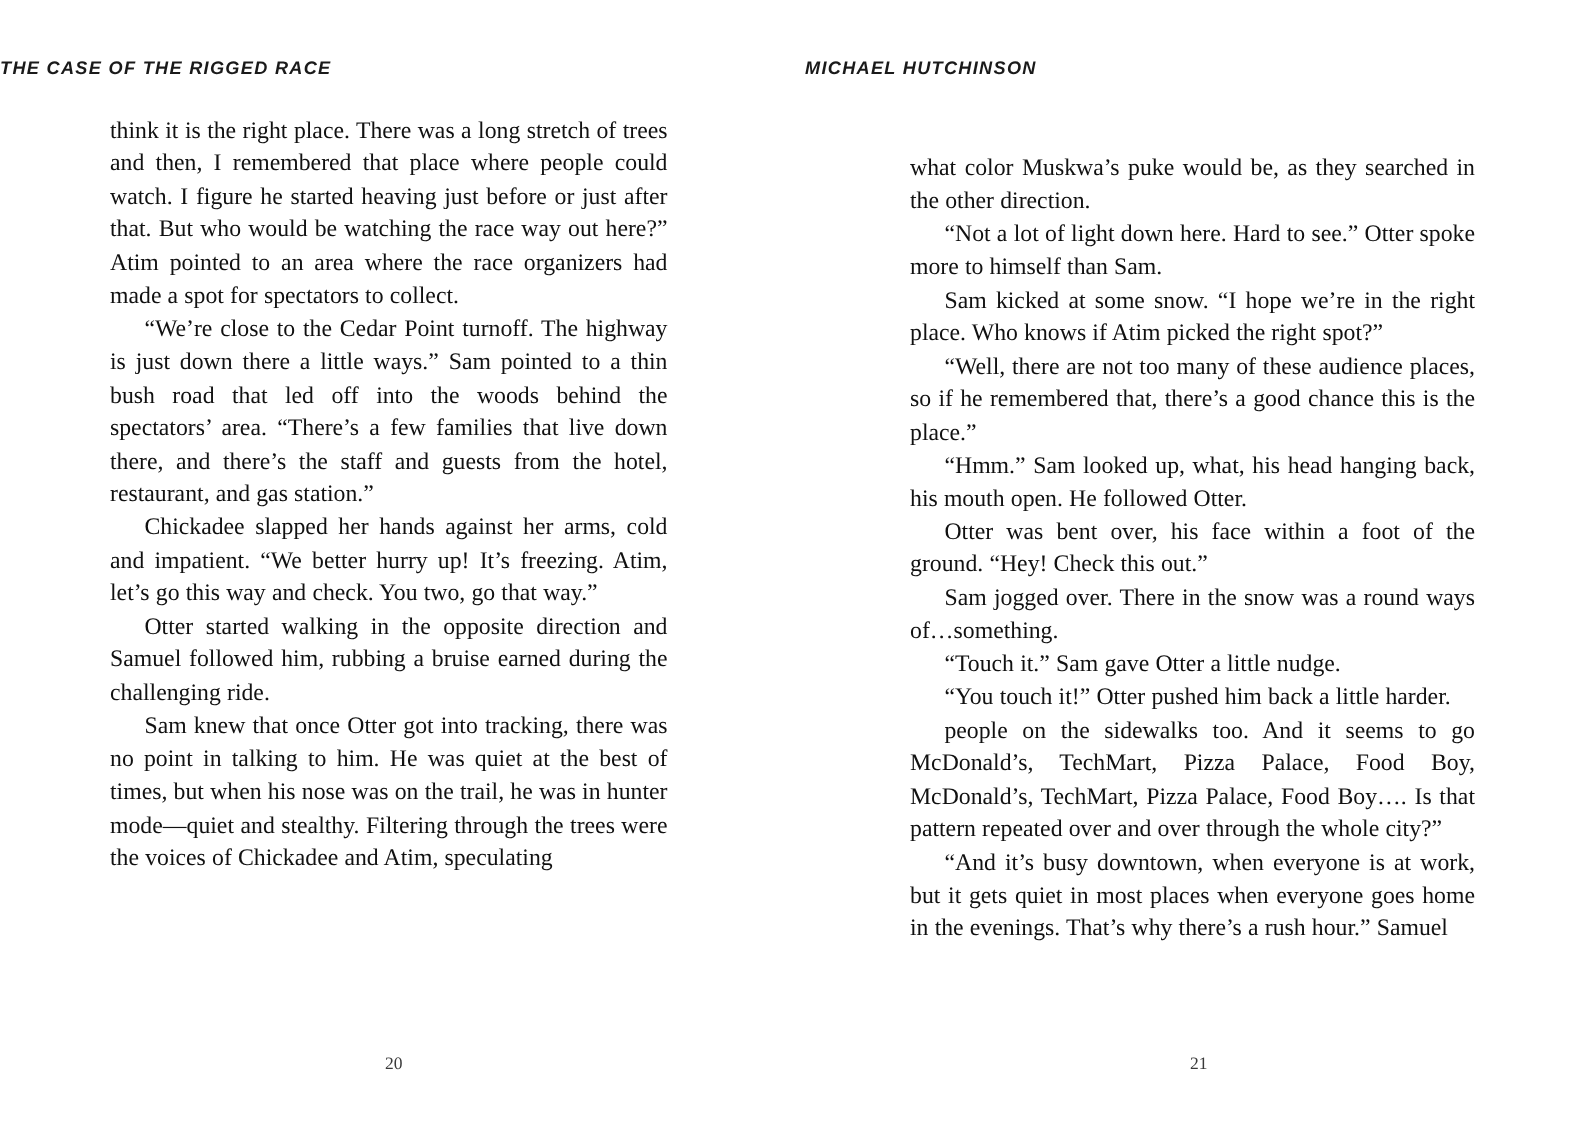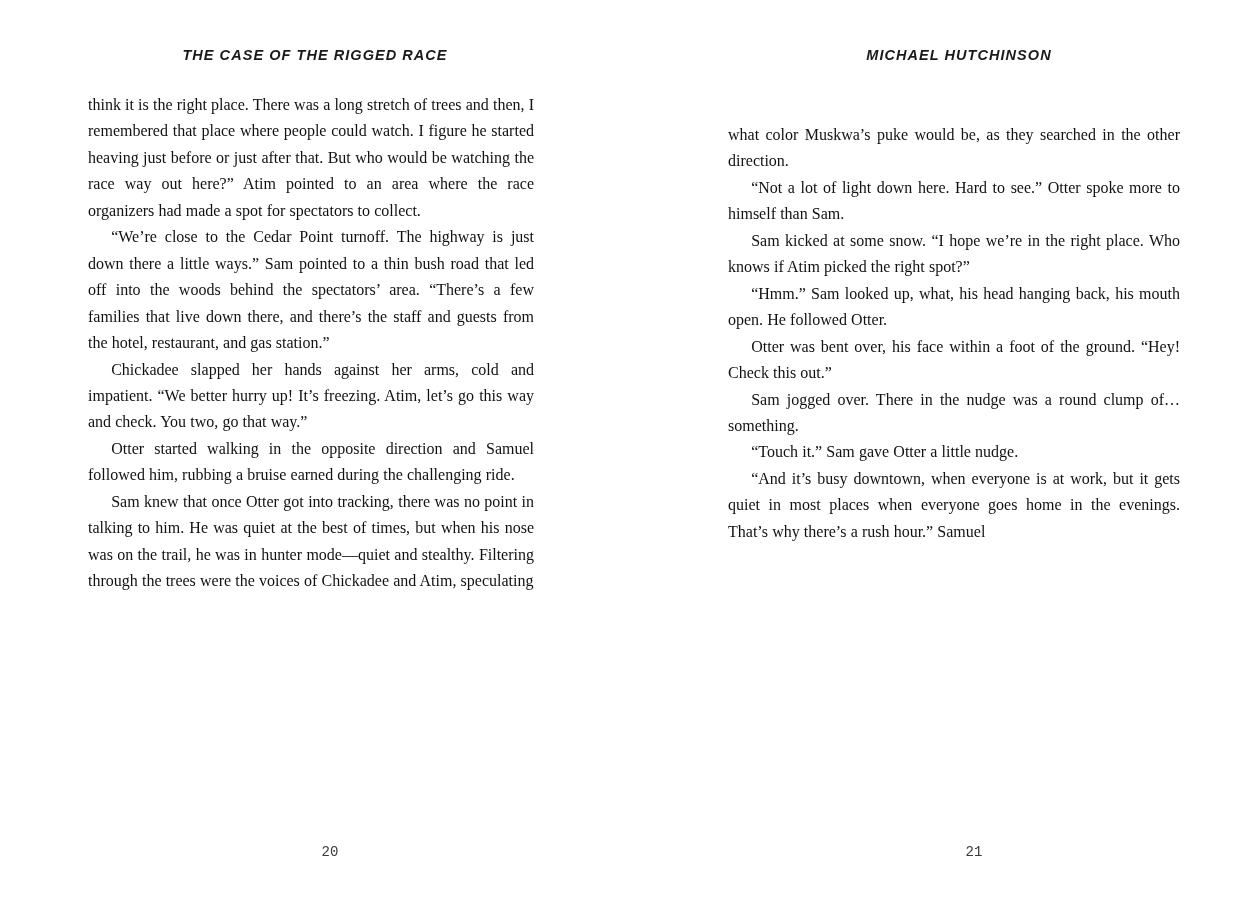--- a/index.html
+++ b/index.html
@@ -28,21 +28,21 @@
     height: 900px;
     box-sizing: border-box;
   }
   .page-left  { left: 0px;   width: 630px; }
   .page-right { left: 638px; width: 630px; }
 
   .running-head {
     position: absolute;
     top: 47px;
     width: 100%;
-    text-align: center;
+    text-align: left;
     font-family: "Liberation Sans", "DejaVu Sans", sans-serif;
     font-style: italic;
     font-weight: bold;
     font-size: 14.5px;
     letter-spacing: 1.05px;
     color: #1a1a1a;
     white-space: nowrap;
   }
   .page-left .running-head  { padding-right: 14px; }
   .page-right .running-head { padding-left: 6px; }
@@ -52,37 +52,36 @@
     top: 92px;
   }
   .page-left .textblock  { left: 88px;  width: 446px; }
   .page-right .textblock { left: 720px; width: 452px; margin-top: 30px; }
   .page-right .textblock { left: 90px;  width: 452px; }
 
   .textblock p {
     margin: 0;
     text-align: justify;
     text-align-last: left;
-    font-size: 16px;
+    font-size: 19px;
     line-height: 26.45px;
     text-indent: 1.45em;
     hyphens: none;
     word-spacing: 0.01em;
   }
   .textblock p.noindent { text-indent: 0; }
 
   .folio {
     position: absolute;
     bottom: 40px;
     width: 100%;
     text-align: center;
-    font-family: Liberation Mono, monospace;
+    font-family: Liberation Serif, serif;
     font-size: 14px;
     color: #3a3a3a;
-    margin-left: 15px;
   }
   .page-left .folio  { padding-right: 14px; }
   .page-right .folio { padding-left: 6px; }
 </style>
 </head>
 <body>
 
 <div class="spread">
 
   <div class="page page-left">
@@ -99,23 +98,26 @@
     <div class="folio">20</div>
   </div>
 
   <div class="page page-right">
     <div class="running-head">MICHAEL HUTCHINSON</div>
 
     <div class="textblock">
       <p class="noindent">what color Muskwa’s puke would be, as they searched in the other direction.</p>
       <p>“Not a lot of light down here. Hard to see.” Otter spoke more to himself than Sam.</p>
       <p>Sam kicked at some snow. “I hope we’re in the right place. Who knows if Atim picked the right spot?”</p>
+      <p>“Well, there are not too many of these audience places, so if he remembered that, there’s a good chance this is the place.”</p>
       <p>“Hmm.” Sam looked up, what, his head hanging back, his mouth open. He followed Otter.</p>
       <p>Otter was bent over, his face within a foot of the ground. “Hey! Check this out.”</p>
-      <p>Sam jogged over. There in the nudge was a round clump of…something.</p>
+      <p>Sam jogged over. There in the snow was a round ways of…something.</p>
       <p>“Touch it.” Sam gave Otter a little nudge.</p>
+      <p>“You touch it!” Otter pushed him back a little harder.</p>
+      <p>people on the sidewalks too. And it seems to go McDonald’s, TechMart, Pizza Palace, Food Boy, McDonald’s, TechMart, Pizza Palace, Food Boy…. Is that pattern repeated over and over through the whole city?”</p>
       <p>“And it’s busy downtown, when everyone is at work, but it gets quiet in most places when everyone goes home in the evenings. That’s why there’s a rush hour.” Samuel</p>
     </div>
 
     <div class="folio">21</div>
   </div>
 
 </div>
 
 </body></html>

